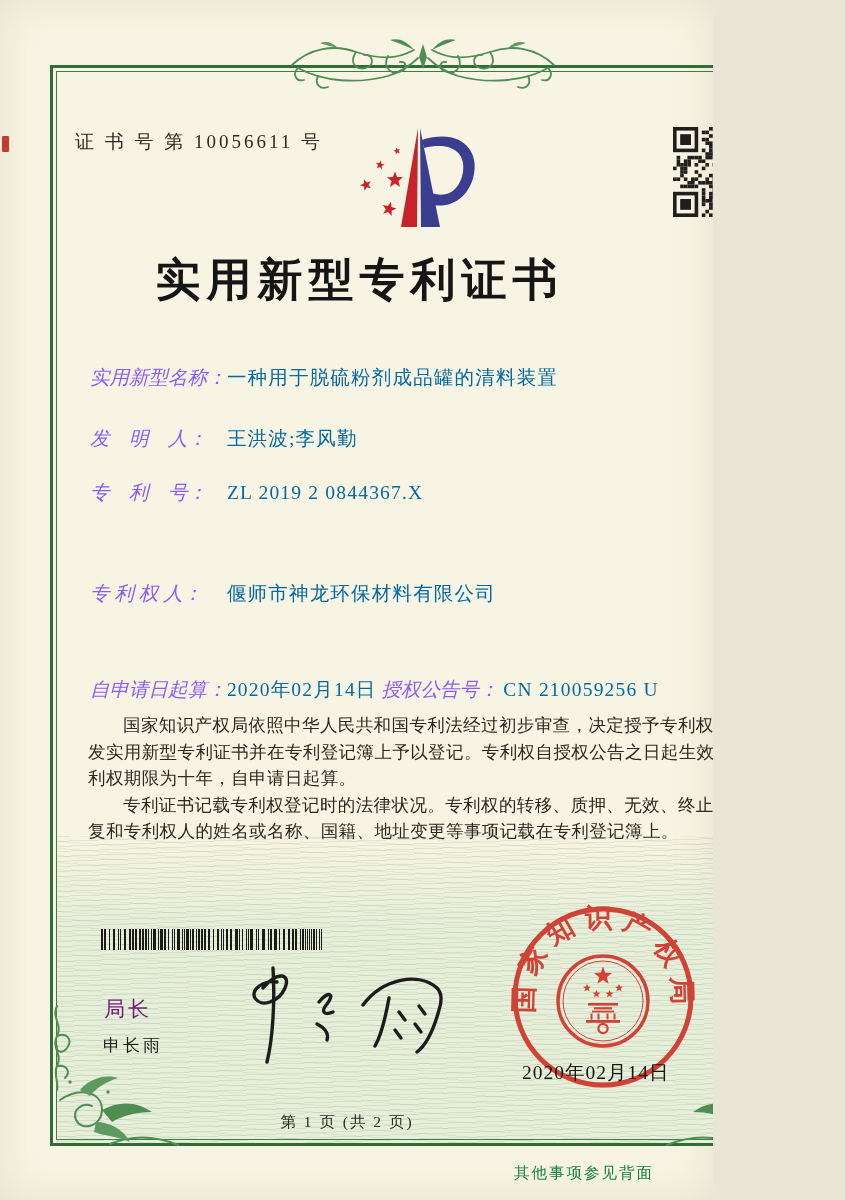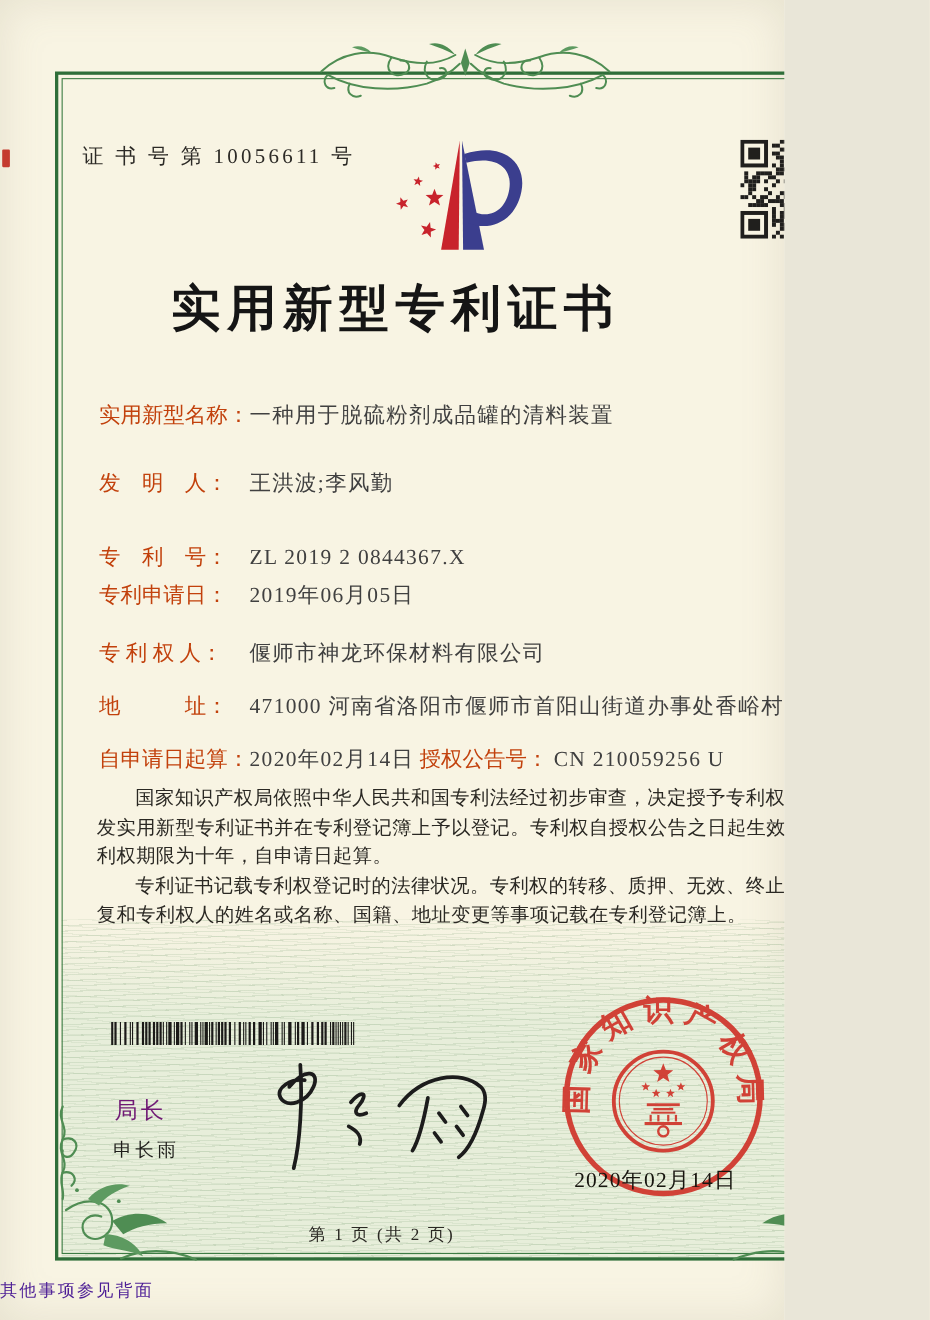--- a/index.html
+++ b/index.html
@@ -14,38 +14,38 @@
   
   .band{position:absolute;left:56px;top:836px;width:733px;height:308px;
         background:
           repeating-linear-gradient(178deg, rgba(106,148,101,.16) 0 1px, rgba(0,0,0,0) 1px 5px),
           repeating-linear-gradient(184deg, rgba(106,148,101,.10) 0 1px, rgba(0,0,0,0) 1px 7px),
           linear-gradient(rgba(231,238,218,0) 0, #e7eeda 90px);}
   .cert-no{position:absolute;left:75px;top:129px;font-size:19px;letter-spacing:3px;color:#2c2a26;}
   .doc-title{position:absolute;left:0;right:0;top:250px;text-align:center;
              font-size:45px;font-weight:700;letter-spacing:6px;text-indent:6px;color:#151515;}
   .frow{position:absolute;left:90px;width:680px;font-size:19.5px;white-space:nowrap;}
-  .flabel{display:inline-block;width:132px;color:#c2410c;}
-  .fvalue{letter-spacing:1.2px;color:#404040;}
+  .flabel{display:inline-block;width:132px;color:#8b5cf6;font-style:italic;}
+  .fvalue{letter-spacing:1.2px;color:#0369a1;}
   .grant-label{}
   .paras{position:absolute;left:88px;top:712px;width:668px;}
   .paras p{margin:0;font-size:17.5px;line-height:26.5px;text-indent:2em;
            color:#2a2823;letter-spacing:.4px;}
   .barcode{position:absolute;left:101px;top:929px;width:224px;height:21px;}
   .commissioner{position:absolute;left:104px;top:995px;font-size:21px;letter-spacing:3px;color:#701a75;}
   .commissioner-name{position:absolute;left:103px;top:1034px;font-size:17px;letter-spacing:3px;color:#1e1d1a;}
   .signature{position:absolute;left:233px;top:960px;}
   .seal{position:absolute;left:508px;top:902px;opacity:.92;}
   .seal-text{font-size:27px;font-weight:700;letter-spacing:9px;fill:#d0342a;
              font-family:"Liberation Sans","DejaVu Sans",sans-serif;}
   .seal-date{position:absolute;left:522px;top:1059px;font-size:19.5px;letter-spacing:1px;color:#17150f;}
   .page-no{position:absolute;left:0;right:48px;top:1112px;text-align:center;
            font-size:15.5px;letter-spacing:2px;color:#2a2823;margin-left:29px;}
-  .back-note{position:absolute;left:0;right:59px;top:1163px;text-align:left;
-             font-size:15.5px;letter-spacing:2px;color:#4c1d95;}
+  .back-note{position:absolute;left:0;right:59px;top:1163px;text-align:right;
+             font-size:15.5px;letter-spacing:2px;color:#15803d;}
   .edge-mark{position:absolute;left:2px;top:136px;width:7px;height:16px;
              background:#c43b2f;border-radius:1px;}
   .orn-top{position:absolute;left:288px;top:38px;}
   .orn-bl{position:absolute;left:50px;top:1004px;}
   .orn-br{position:absolute;left:660px;top:1004px;}
   .logo{position:absolute;left:352px;top:122px;}
   .qr{position:absolute;left:673px;top:127px;}
 </style>
 </head>
 <body>
@@ -344,35 +344,27 @@
   <div class="doc-title">实用新型专利证书</div>
 
   <div class="frow" style="top:364px">
     <span class="flabel">实用新型名称：</span>
     <span class="fvalue">一种用于脱硫粉剂成品罐的清料装置</span>
   </div>
   <div class="frow" style="top:425px">
     <span class="flabel">发　明　人：</span>
     <span class="fvalue">王洪波;李风勤</span>
   </div>
-  <div class="frow" style="top:493px">
+  <div class="frow" style="top:479px">
     <span class="flabel">专　利　号：</span>
     <span class="fvalue">ZL 2019 2 0844367.X</span>
-  </div>
-  <div class="frow" style="top:527px">
-    <span class="flabel">专利申请日：</span>
-    <span class="fvalue">2019年06月05日</span>
   </div>
   <div class="frow" style="top:580px">
     <span class="flabel">专 利 权 人：</span>
     <span class="fvalue">偃师市神龙环保材料有限公司</span>
-  </div>
-  <div class="frow" style="top:628px">
-    <span class="flabel">地　　　址：</span>
-    <span class="fvalue">471000 河南省洛阳市偃师市首阳山街道办事处香峪村</span>
   </div>
   <div class="frow" style="top:676px">
     <span class="flabel">自申请日起算：</span>
     <span class="fvalue">2020年02月14日</span>
     <span class="flabel grant-label" style="width:auto">授权公告号：</span>
     <span class="fvalue">CN 210059256 U</span>
   </div>
 
   <div class="paras">
     <p>国家知识产权局依照中华人民共和国专利法经过初步审查，决定授予专利权，颁发实用新型专利证书并在专利登记簿上予以登记。专利权自授权公告之日起生效。专利权期限为十年，自申请日起算。</p>

